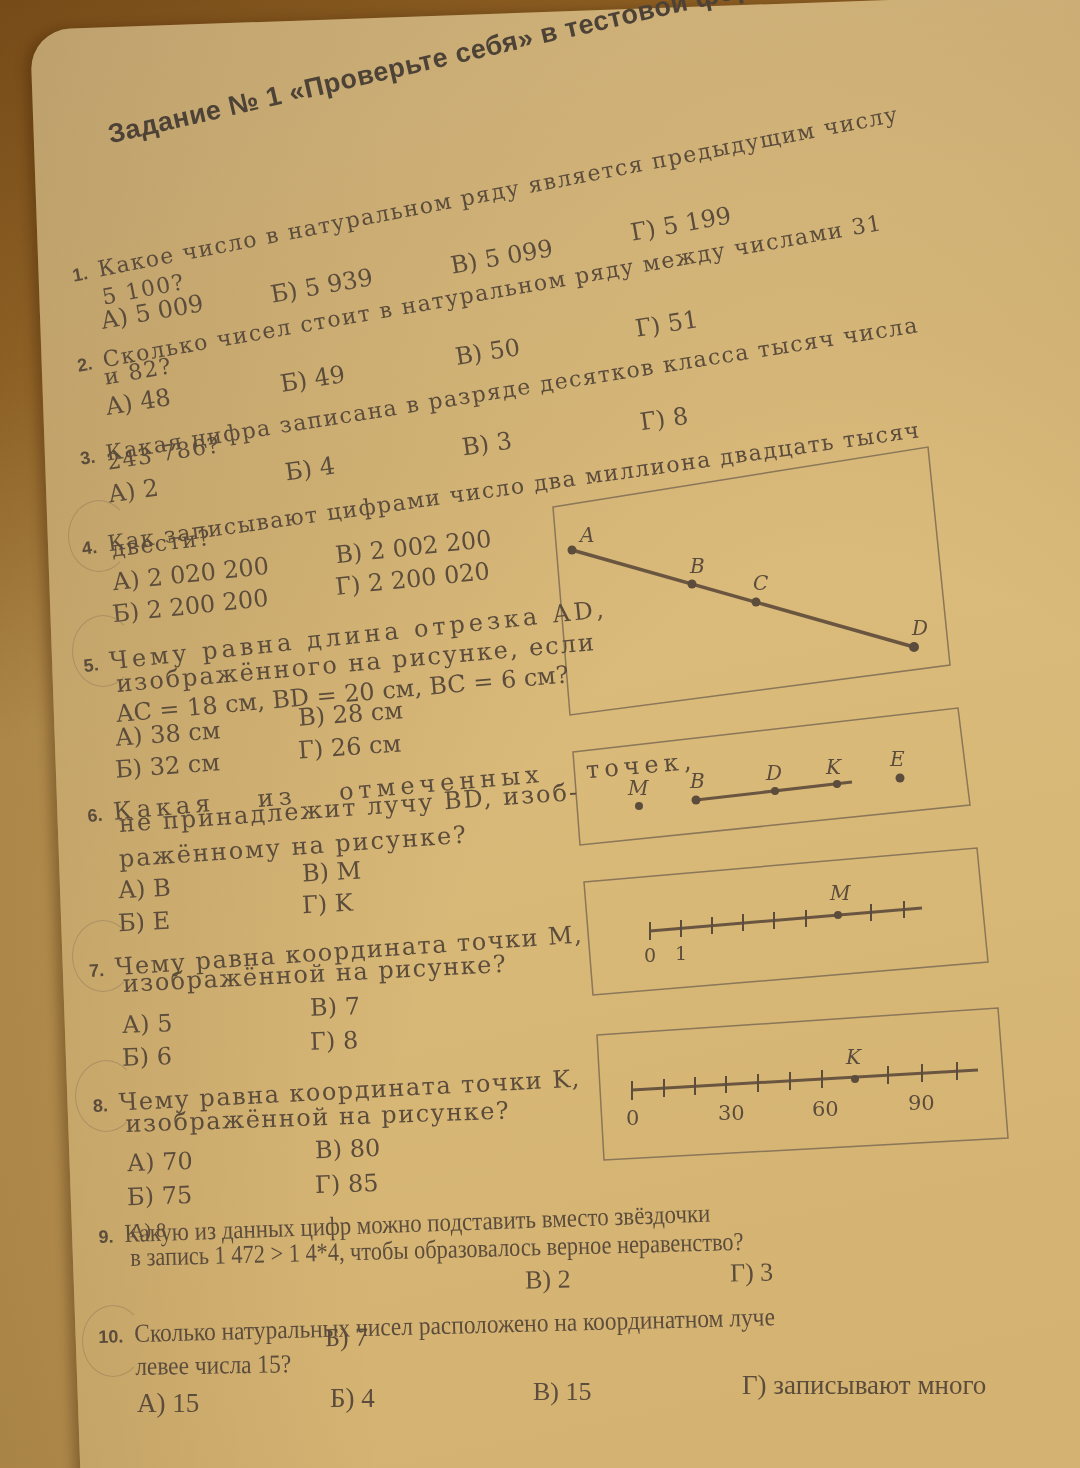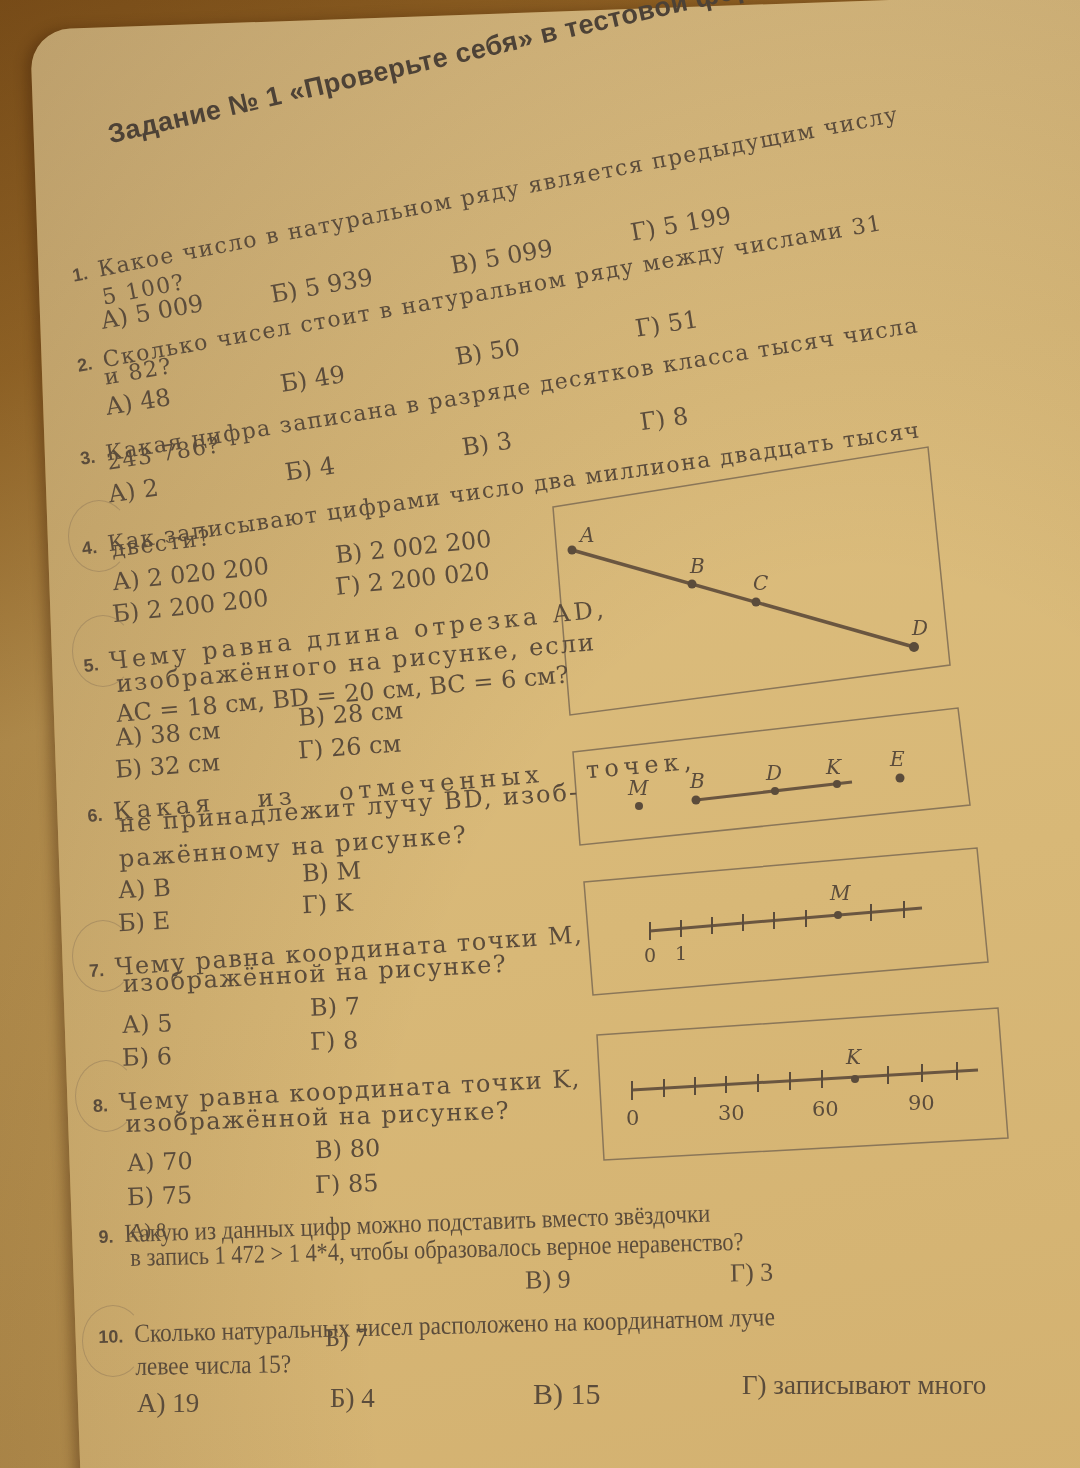--- a/index.html
+++ b/index.html
@@ -198,25 +198,25 @@
 <div class="ans" style="left:315px;top:1135px;transform:rotate(-2deg);">В) 80</div>
 <div class="ans" style="left:315px;top:1170px;transform:rotate(-2deg);">Г) 85</div>
 
 <div class="q" style="left:98px;top:1220px;transform:rotate(-2deg);transform-origin:0 0;">
   <span class="num">9.</span>
   <span class="text" style="font-family:'Liberation Serif',serif;font-size:26px;letter-spacing:0;transform:scaleX(.88);display:inline-block;transform-origin:0 0;">Какую из данных цифр можно подставить вместо звёздочки</span>
 </div>
 <div class="q" style="left:130px;top:1243px;transform:rotate(-1.5deg);transform-origin:0 0;"><span class="text" style="font-family:'Liberation Serif',serif;font-size:26px;letter-spacing:0;transform:scaleX(.86);display:inline-block;transform-origin:0 0;">в запись 1 472 &gt; 1 4*4, чтобы образовалось верное неравенство?</span></div>
 <div class="ans" style="left:130px;top:1219px;font-family:'Liberation Serif',serif;font-size:20px;transform:rotate(-1deg);">А) 8</div>
 <div class="ans" style="left:325px;top:1275px;font-family:'Liberation Serif',serif;font-size:26px;transform:rotate(-1deg);margin-top:48px;">Б) 7</div>
-<div class="ans" style="left:525px;top:1265px;font-family:'Liberation Serif',serif;font-size:26px;transform:rotate(-1deg);">В) 9</div>
+<div class="ans" style="left:525px;top:1265px;font-family:'Liberation Serif',serif;font-size:26px;transform:rotate(-1deg);">В) 2</div>
 <div class="ans" style="left:730px;top:1258px;font-family:'Liberation Serif',serif;font-size:26px;transform:rotate(-1deg);">Г) 3</div>
 
 <div class="circle" style="left:82px;top:1305px;"></div>
 <div class="q" style="left:98px;top:1320px;transform:rotate(-1.5deg);transform-origin:0 0;">
   <span class="num">10.</span>
   <span class="text" style="font-family:'Liberation Serif',serif;font-size:26px;letter-spacing:0;transform:scaleX(.9);display:inline-block;transform-origin:0 0;">Сколько натуральных чисел расположено на координатном луче</span>
 </div>
 <div class="q" style="left:135px;top:1352px;transform:rotate(-1deg);transform-origin:0 0;"><span class="text" style="font-family:'Liberation Serif',serif;font-size:26px;letter-spacing:0;transform:scaleX(.9);display:inline-block;transform-origin:0 0;">левее числа 15?</span></div>
-<div class="ans" style="left:137px;top:1388px;font-family:'Liberation Serif',serif;font-size:27px;">А) 19</div>
+<div class="ans" style="left:137px;top:1388px;font-family:'Liberation Serif',serif;font-size:27px;">А) 15</div>
 <div class="ans" style="left:330px;top:1383px;font-family:'Liberation Serif',serif;font-size:27px;">Б) 4</div>
-<div class="ans" style="left:533px;top:1377px;font-family:'Liberation Serif',serif;font-size:30px;">В) 15</div>
+<div class="ans" style="left:533px;top:1377px;font-family:'Liberation Serif',serif;font-size:26px;">В) 15</div>
 <div class="ans" style="left:742px;top:1370px;font-family:'Liberation Serif',serif;font-size:27px;">Г) записывают много</div>
 
 </body></html>

